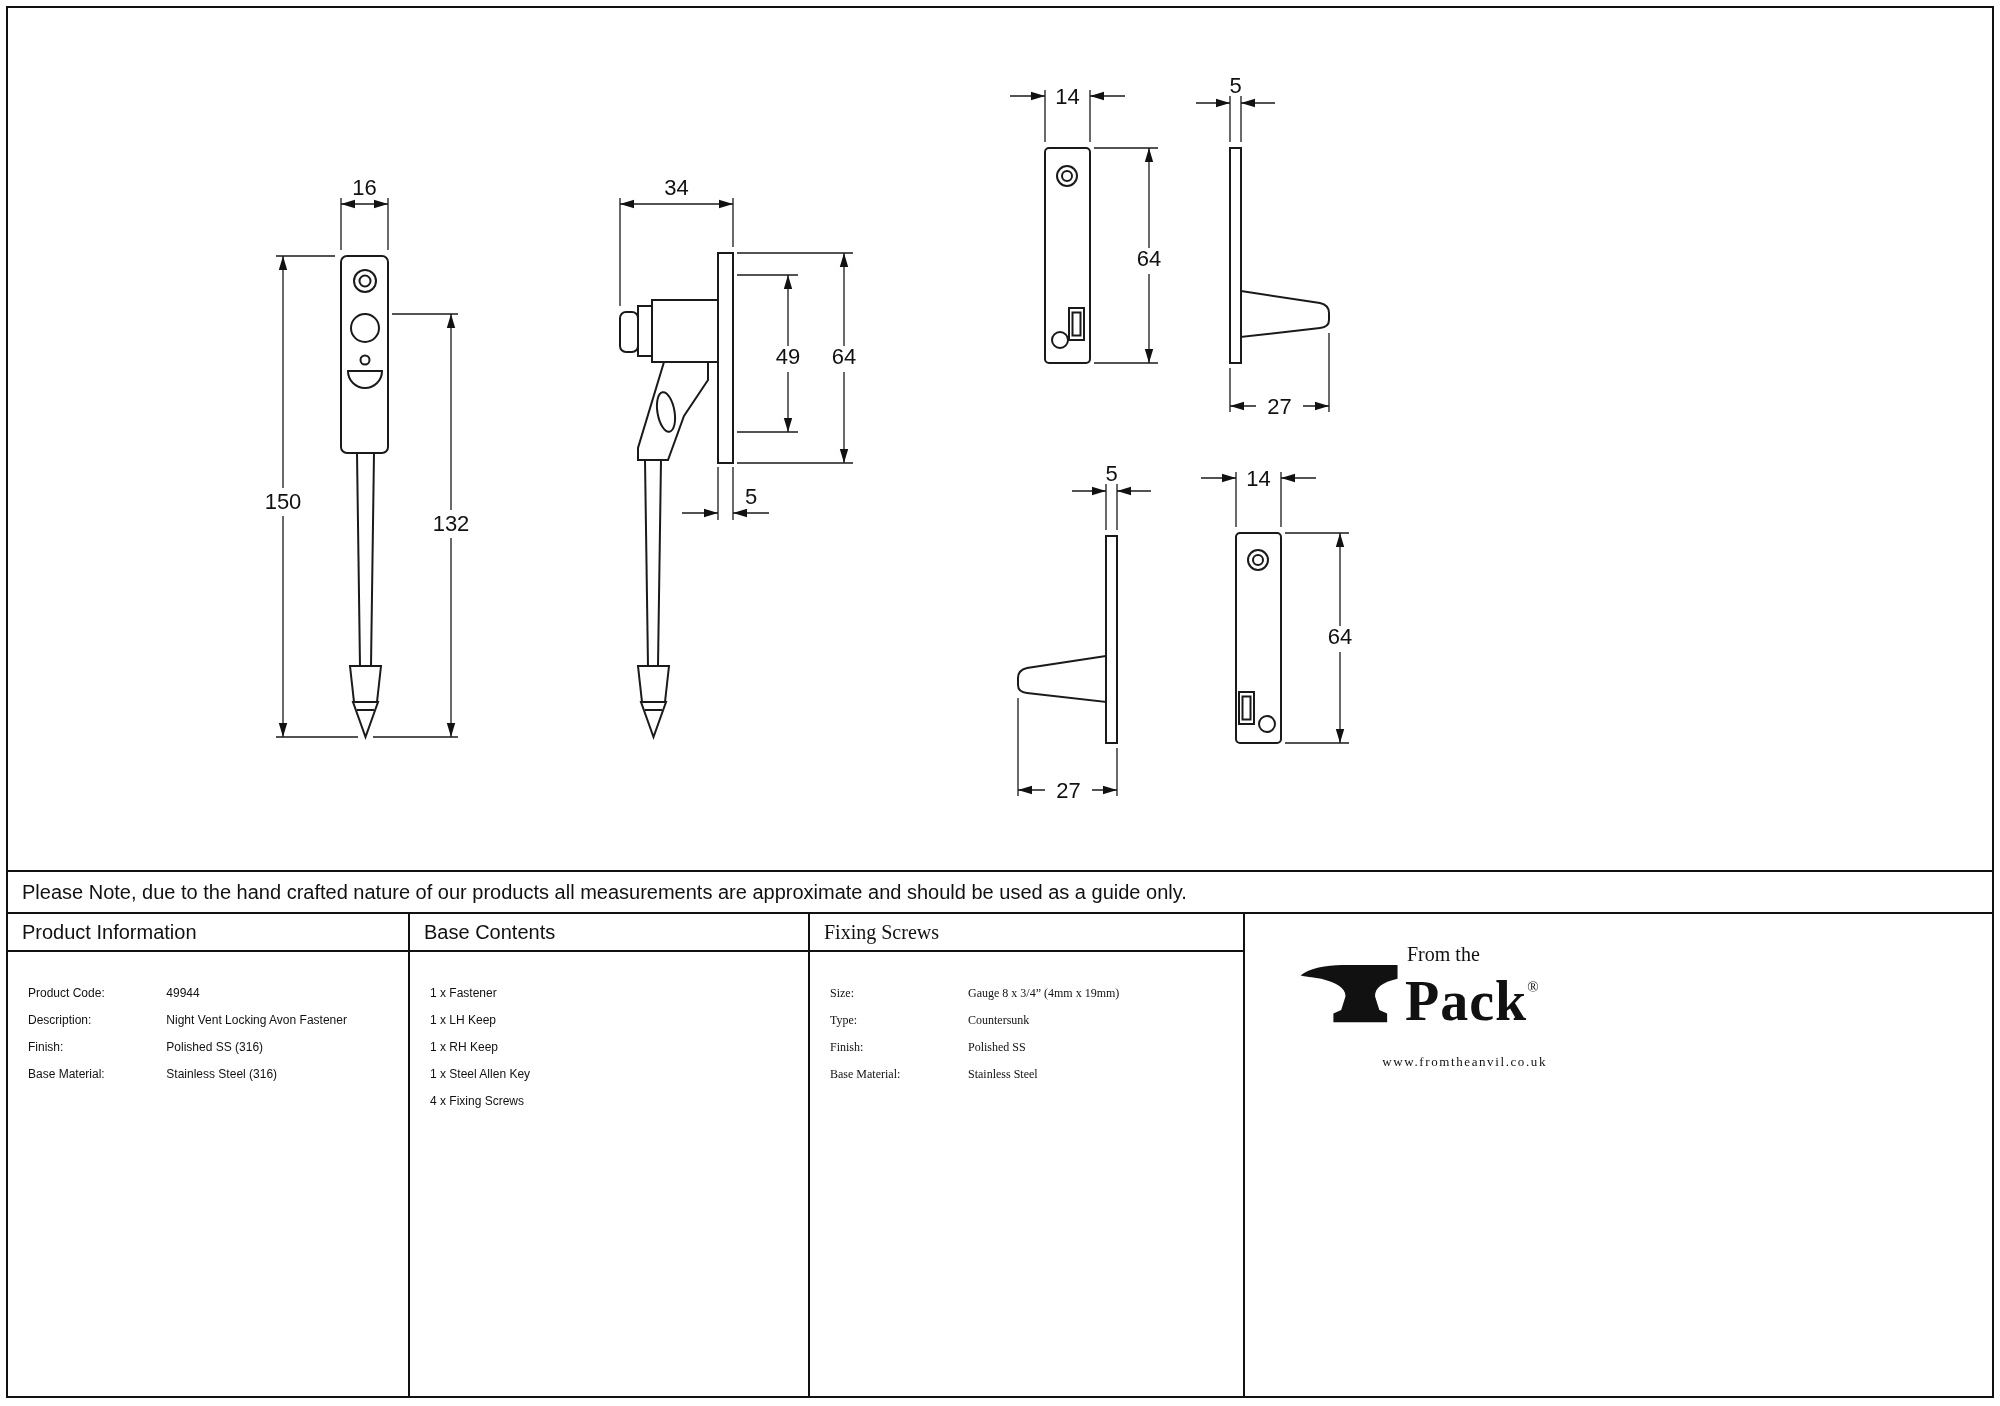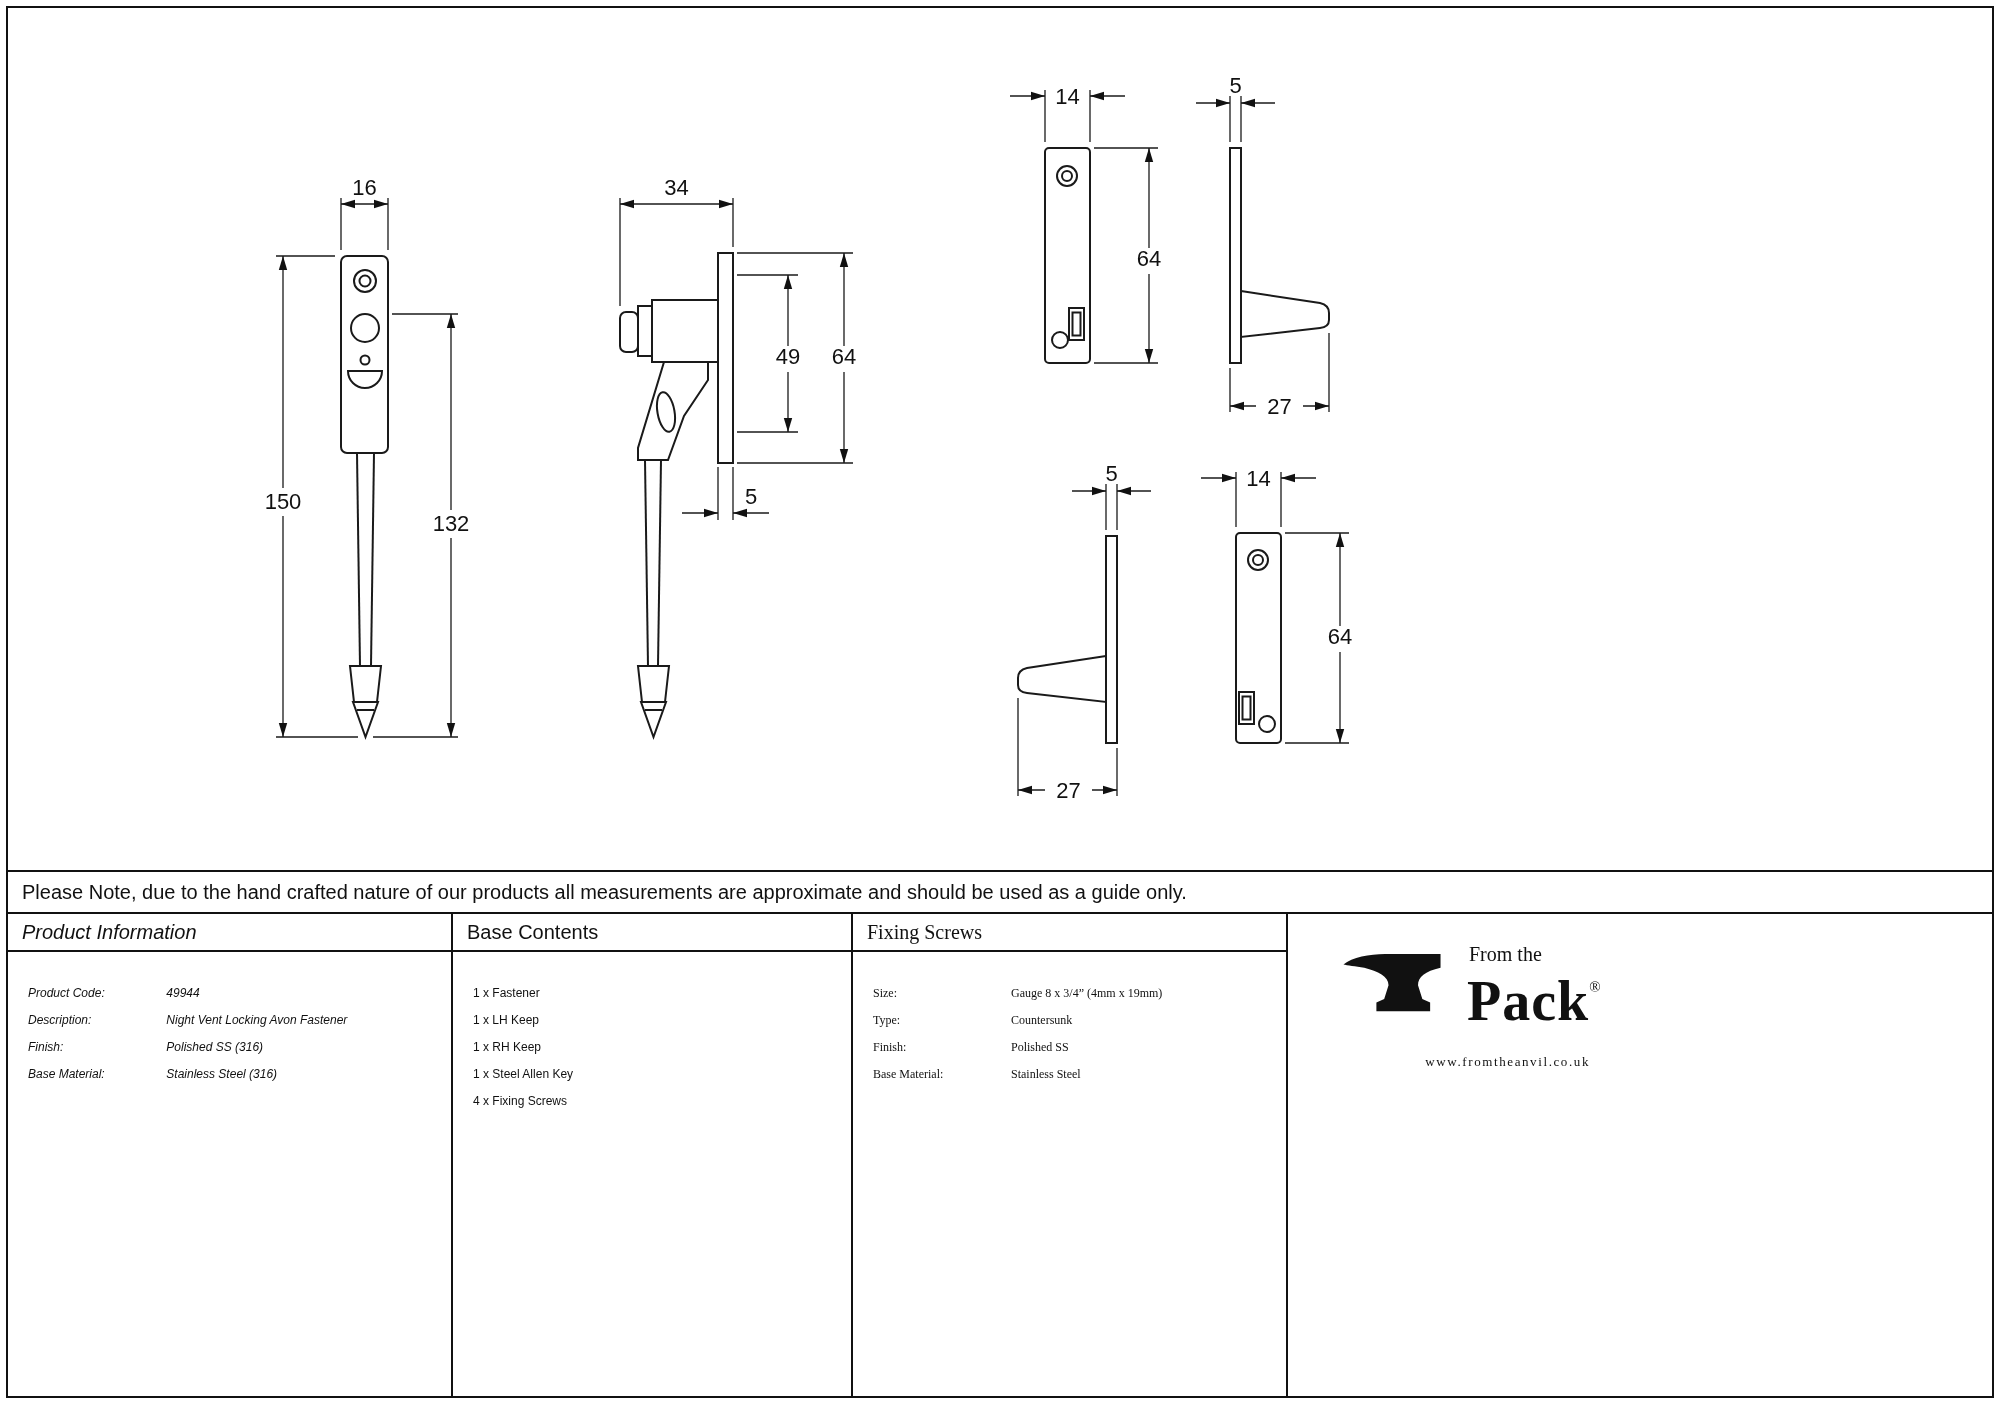--- a/index.html
+++ b/index.html
@@ -30,39 +30,39 @@
     border-top:2px solid #111;
     border-bottom:2px solid #111;
     display:flex;align-items:center;
     padding-left:14px;
     font-size:20px;
   }
 
   
   .spec-table{flex:1;display:flex;flex-direction:row;}
   .tcol{box-sizing:border-box;border-right:2px solid #111;display:flex;flex-direction:column;}
-  .tcol.c1{width:445px;font-style:italic;}
+  .tcol.c1{width:402px;}
   .tcol.c2{width:400px;}
   .tcol.c3{width:435px;font-family:Liberation Serif, serif;}
   .tcol.c4{flex:1;border-right:none;}
   .thead{
     height:36px;flex:0 0 36px;
     border-bottom:2px solid #111;
     display:flex;align-items:center;
     padding-left:14px;
     font-size:20px;
   }
   .tbody{padding:28px 14px 0 20px;font-size:12px;}
   .trow{line-height:27px;white-space:nowrap;}
   .tlabel{display:inline-block;width:135px;}
   .tvalue{display:inline-block;}
 
   
   .logo{margin:30px 0 0 52px;width:250px;}
-  .logo-row{display:flex;align-items:flex-start;gap:19px;}
+  .logo-row{display:flex;align-items:center;}
   .anvil-icon{flex:0 0 auto;}
   .logo-text{margin-left:4px;font-family:"Liberation Serif",serif;}
   .from-the{font-size:20px;line-height:20px;margin-left:2px;}
   .brand-line{line-height:46px;}
   .brand{font-size:56px;font-weight:700;letter-spacing:1px;}
   .reg{font-size:15px;vertical-align:28px;}
   .website{font-family:"Liberation Serif",serif;font-size:13px;letter-spacing:1.6px;text-align:right;margin-top:16px;}
 </style>
 </head>
 <body>

